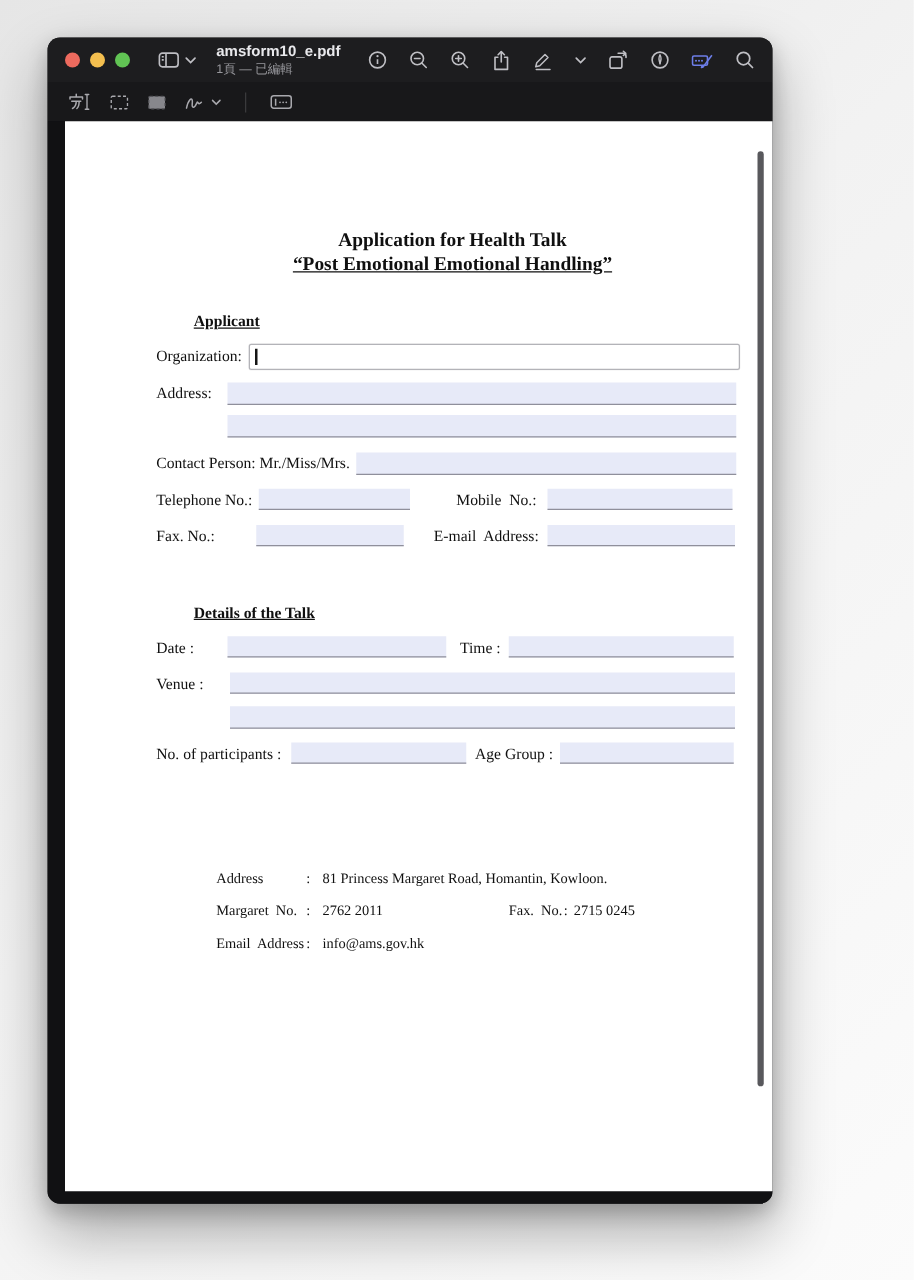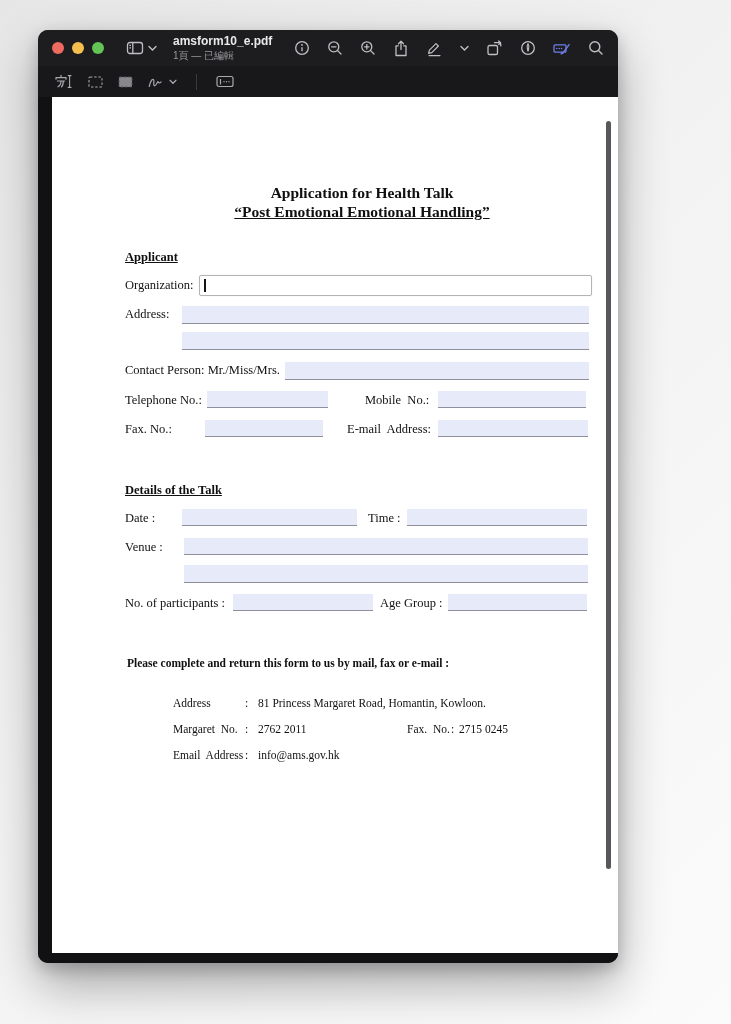--- a/index.html
+++ b/index.html
@@ -40,21 +40,21 @@
   
   .content{position:absolute;top:67px;left:0;right:0;bottom:0;background:#111113;}
   .page{
     position:absolute;left:14px;top:0;width:620px;height:856px;background:#ffffff;
     font-family:"Liberation Serif",serif;color:#101010;
   }
   .scrollbar{position:absolute;right:7px;top:24px;width:5px;height:748px;border-radius:3px;background:#58585c;}
   .abs{position:absolute;white-space:pre;}
   .doc-title{position:absolute;left:0;top:86px;width:100%;text-align:center;font-weight:bold;font-size:15.5px;line-height:19px;}
   .doc-title .u{text-decoration:underline;}
-  .h-sec{font-weight:bold;font-size:12.5px;text-decoration:underline;}
+  .h-sec{font-weight:bold;font-size:12.5px;text-decoration:underline;margin-left:30px;}
   .lbl{font-size:12.5px;}
   .ffield{position:absolute;background:#e7eaf8;border-bottom:1px solid #8f8f9b;box-sizing:border-box;}
   .org-input{
     position:absolute;left:147px;top:178px;width:393px;height:21px;
     background:#fff;border:1px solid #b3b3b8;border-radius:2px;box-sizing:border-box;
     box-shadow:0 0 0 .5px rgba(0,0,0,.04);
   }
   .caret{position:absolute;left:4px;top:3px;width:2px;height:13px;background:#151515;}
   .f-instr{font-weight:bold;font-size:11.5px;}
   .f-txt{font-size:11.5px;}
@@ -245,21 +245,20 @@
 
       <div class="abs lbl" style="left:73px;top:443px;">Venue :</div>
       <div class="ffield" style="left:132px;top:441px;width:404px;height:17px;"></div>
       <div class="ffield" style="left:132px;top:468px;width:404px;height:18px;"></div>
 
       <div class="abs lbl" style="left:73px;top:499px;">No. of participants :</div>
       <div class="ffield" style="left:181px;top:497px;width:140px;height:17px;"></div>
       <div class="abs lbl" style="left:328px;top:499px;">Age Group :</div>
       <div class="ffield" style="left:396px;top:497px;width:139px;height:17px;"></div>
 
-      <div class="abs f-instr" style="left:75px;top:560px;">Please complete and return this form to us by mail, fax or e-mail :</div>
 
       <div class="abs f-txt" style="left:121px;top:600px;">Address</div>
       <div class="abs f-txt" style="left:193px;top:600px;">:</div>
       <div class="abs f-txt" style="left:206px;top:600px;">81 Princess Margaret Road, Homantin, Kowloon.</div>
 
       <div class="abs f-txt" style="left:121px;top:626px;">Margaret  No.</div>
       <div class="abs f-txt" style="left:193px;top:626px;">:</div>
       <div class="abs f-txt" style="left:206px;top:626px;">2762 2011</div>
       <div class="abs f-txt" style="left:355px;top:626px;">Fax.  No.</div>
       <div class="abs f-txt" style="left:399px;top:626px;">:</div>

